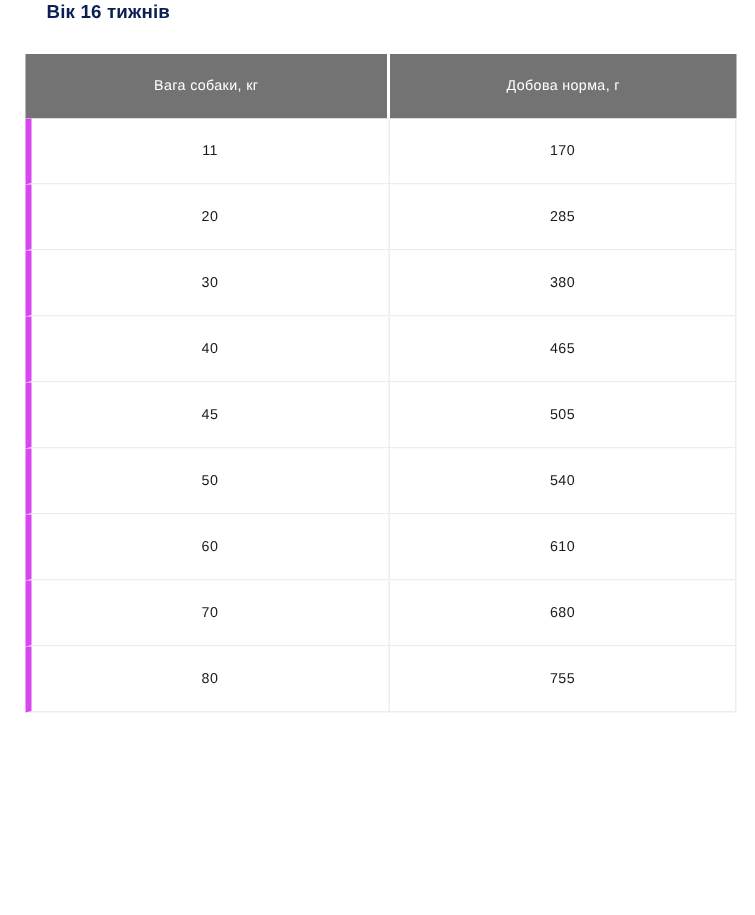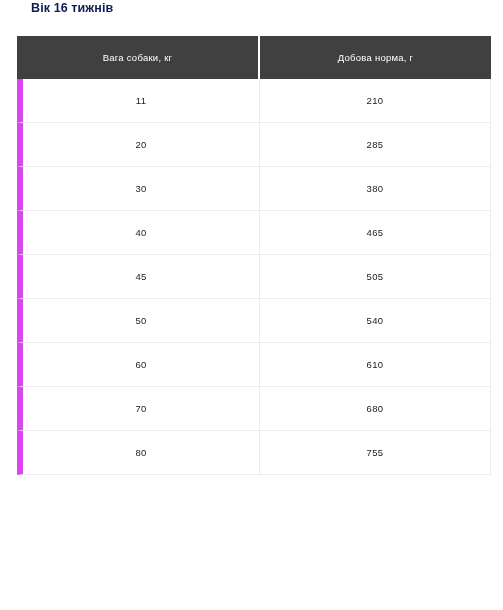--- a/index.html
+++ b/index.html
@@ -36,21 +36,21 @@
     top: 36px;
     width: 472px;
   }
   table.feed-table {
     width: 472px;
     border-collapse: separate;
     border-spacing: 0;
     table-layout: fixed;
   }
   table.feed-table th {
-    background: #404040;
+    background: #737373;
     color: #ffffff;
     font-size: 9.5px;
     font-weight: normal;
     letter-spacing: 0.25px;
     height: 43px;
     padding: 0;
     text-align: center;
     vertical-align: middle;
   }
   table.feed-table th.col-weight {
@@ -66,21 +66,21 @@
     text-align: center;
     vertical-align: middle;
     font-size: 9.5px;
     color: #1a1a1a;
     letter-spacing: 0.3px;
     background: #ffffff;
     border-bottom: 1px solid #ededf0;
     border-right: 1px solid #ededf0;
   }
   table.feed-table td:first-child {
-    border-left: 6px solid #d946ef;
+    border-left: 4px solid #d946ef;
   }
   table.feed-table tbody tr:last-child td {
     border-bottom: 1px solid #ededf0;
   }
 </style>
 </head>
 <body>
 
 <div class="page">
 
@@ -90,21 +90,21 @@
     <table class="feed-table">
       <thead>
         <tr>
           <th class="col-weight">Вага собаки, кг</th>
           <th class="col-ration">Добова норма, г</th>
         </tr>
       </thead>
       <tbody id="table-body">
           <tr>
             <td>11</td>
-            <td>210</td>
+            <td>170</td>
           </tr>
           <tr>
             <td>20</td>
             <td>285</td>
           </tr>
           <tr>
             <td>30</td>
             <td>380</td>
           </tr>
           <tr>

